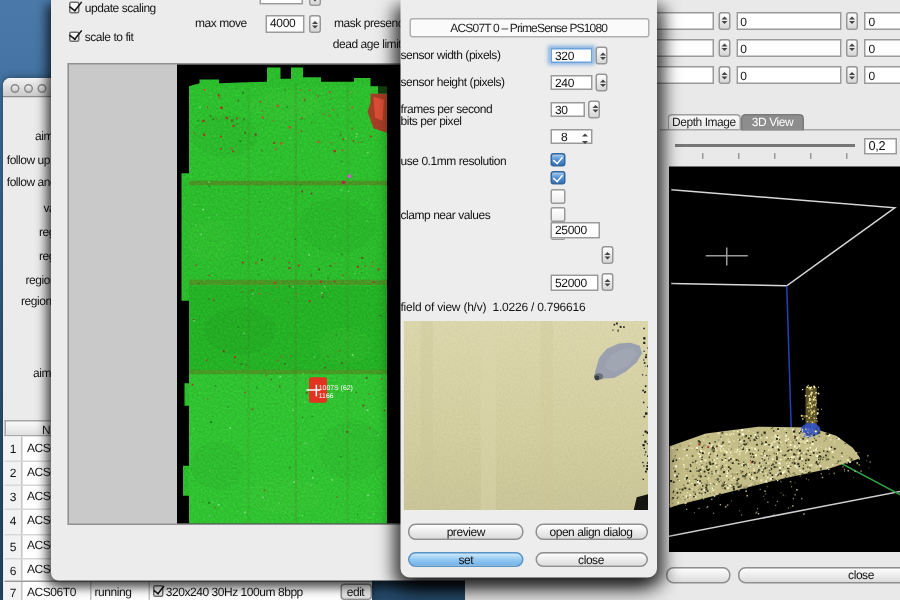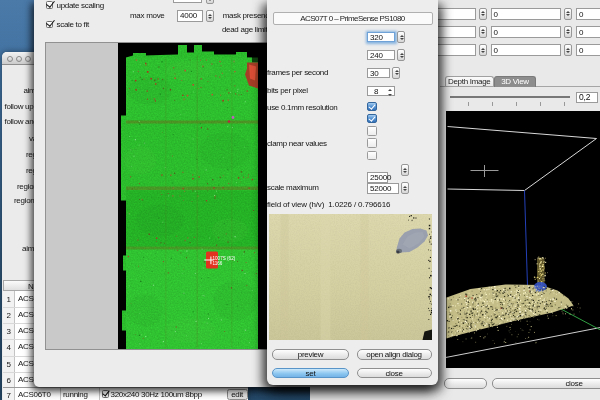--- a/index.html
+++ b/index.html
@@ -1816,62 +1816,63 @@
       <rect x="536.9" y="284.6" width="0.6" height="0.6" fill="#3352c4"></rect>
       <rect x="538.2" y="285.4" width="0.9" height="0.9" fill="#5a78e0"></rect>
       <rect x="539.4" y="281.4" width="0.5" height="0.5" fill="#3352c4"></rect>
       <rect x="539.5" y="283.6" width="0.6" height="0.6" fill="#2a3e9a"></rect>
 </svg>
 
 <div class="a" style="left:267px;top:0;width:171px;height:385px;background:#ededed;border-radius:0 0 6px 6px;box-shadow:-5px 4px 10px rgba(0,0,0,.5),5px 4px 10px rgba(0,0,0,.5),0 8px 14px rgba(0,0,0,.55)">
 
   <div class="a" style="left:5.5px;top:11.5px;width:160px;height:13px;background:#fafafa;border:1px solid #b0b0b0;border-radius:2px;font-size:8px;letter-spacing:-0.55px;color:#222;text-align:center;line-height:12px">ACS07T 0 – PrimeSense PS1080</div>
 
+  <div class="rl" style="left:0;top:32px;width:97.5px">sensor width (pixels)</div>
   <div class="fld" style="left:100px;top:31.8px;width:28px;height:10.5px;border-color:#6fa3d8;box-shadow:0 0 2.5px 1.5px rgba(110,165,220,.8)">320</div>
   <div class="stp" style="left:130px;top:31px">
         <i class="u"></i>
         <i class="d"></i>
       </div>
 
+  <div class="rl" style="left:0;top:50.2px;width:97.5px">sensor height (pixels)</div>
   <div class="fld" style="left:100px;top:49.9px;width:28px;height:10.5px">240</div>
   <div class="stp" style="left:130px;top:49.2px">
         <i class="u"></i>
         <i class="d"></i>
       </div>
 
   <div class="rl" style="left:0;top:67.8px;width:97.5px">frames per second</div>
   <div class="fld" style="left:100px;top:67.5px;width:23px;height:10.5px">30</div>
   <div class="stp" style="left:125px;top:66.8px">
         <i class="u"></i>
         <i class="d"></i>
       </div>
 
-  <div class="rl" style="left:0;top:86px;width:80px">bits per pixel</div>
+  <div class="rl" style="left:0;top:76px;width:80px">bits per pixel</div>
   <div class="fld" style="left:100px;top:85.7px;width:28px;height:10.5px;padding-left:6px">8</div>
   <div class="stp" style="left:119px;top:86.2px;border:none;background:none">
         <i class="u"></i>
         <i class="d"></i>
       </div>
 
   <div class="rl" style="left:0;top:102.5px;width:96px">use 0.1mm resolution</div>
   <div class="cbb" style="left:100.3px;top:101.5px"></div>
   <div class="wtik" style="left:103.3px;top:103px"></div>
   <div class="cbb" style="left:100.3px;top:113.8px"></div>
   <div class="wtik" style="left:103.3px;top:115.3px"></div>
   <div class="cb" style="left:100.3px;top:126.1px;width:9.5px;height:9.5px;border-color:#9a9a9a"></div>
   <div class="rl" style="left:0;top:139.4px;width:96px">clamp near values</div>
   <div class="cb" style="left:100.3px;top:138.4px;width:9.5px;height:9.5px;border-color:#9a9a9a"></div>
   <div class="cb" style="left:100.3px;top:150.7px;width:9.5px;height:9.5px;border-color:#9a9a9a"></div>
 
-  <div class="fld" style="left:100px;top:172px;width:21px;height:11px">25000</div>
+  <div class="fld" style="left:100px;top:148px;width:33px;height:11px">25000</div>
   <div class="stp" style="left:133.5px;top:164.2px">
         <i class="u"></i>
         <i class="d"></i>
       </div>
-  <div class="rl" style="left:0;top:183px;width:97.5px">scale maximum</div>
   <div class="fld" style="left:100px;top:182.5px;width:31.5px;height:11px">52000</div>
   <div class="stp" style="left:133.5px;top:182px">
         <i class="u"></i>
         <i class="d"></i>
       </div>
 
   <div class="rl" style="left:0;top:200px;width:187px;letter-spacing:-0.15px">field of view (h/v)&nbsp;&nbsp;1.0226 / 0.796616</div>
 
   <div class="btn" style="left:5px;top:349px;width:77px;height:10.5px;line-height:9.5px">preview</div>
   <div class="btn" style="left:89.5px;top:349px;width:75px;height:10.5px;line-height:9.5px">open align dialog</div>

